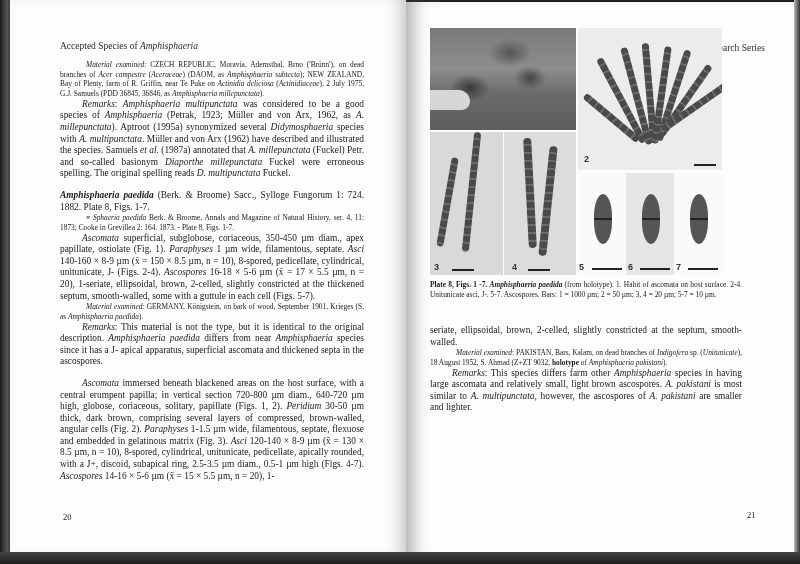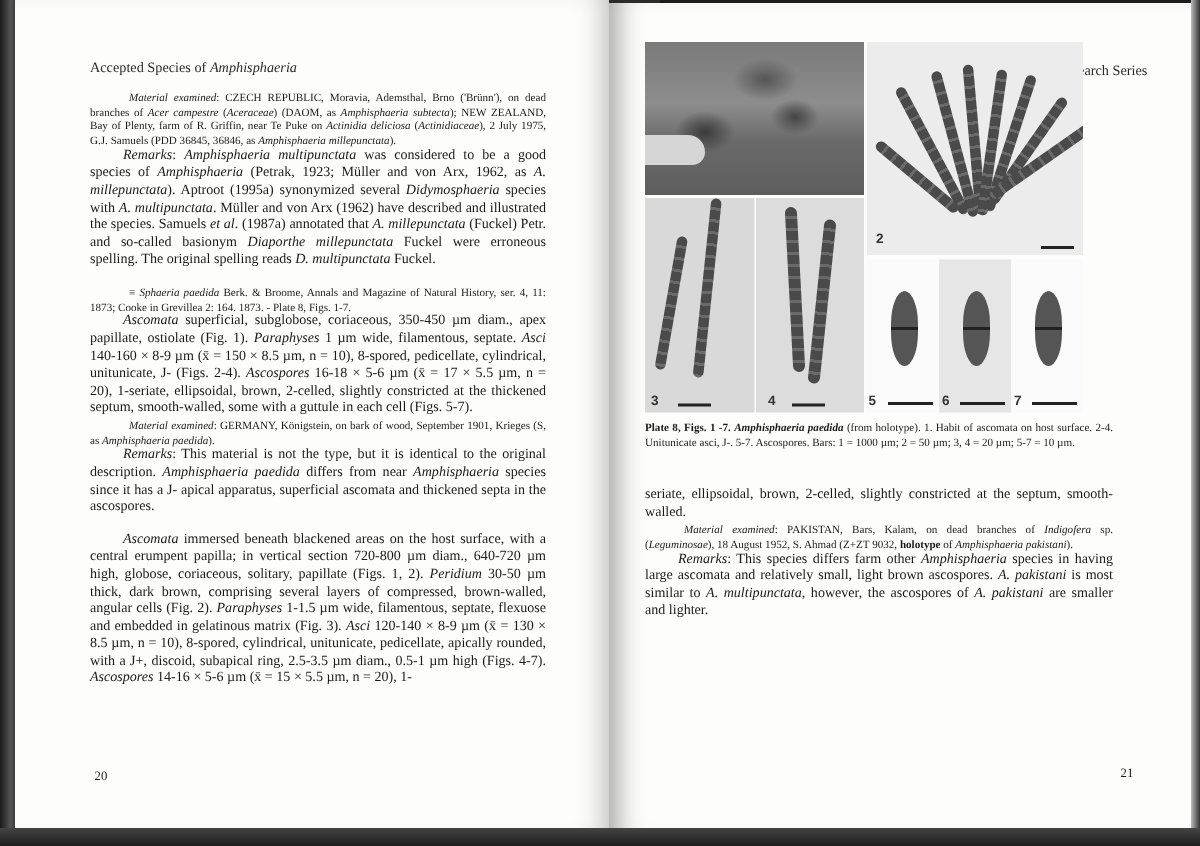--- a/index.html
+++ b/index.html
@@ -64,20 +64,21 @@
   <div class="page left">
     <div class="running-head"><span>Accepted Species of </span><i>Amphisphaeria</i></div>
 
     <div class="text">
       <p class="small indent-s"><i>Material examined</i><span>: CZECH REPUBLIC, Moravia, Ademsthal, Brno ('Brünn'), on dead branches of </span><i>Acer campestre</i><span> (</span><i>Aceraceae</i><span>) (DAOM, as </span><i>Amphisphaeria subtecta</i><span>); NEW ZEALAND, Bay of Plenty, farm of R. Griffin, near Te Puke on </span><i>Actinidia deliciosa</i><span> (</span><i>Actinidiaceae</i><span>), 2 July 1975, G.J. Samuels (PDD 36845, 36846, as </span><i>Amphisphaeria millepunctata</i><span>).</span></p>
 
       <p class="body indent"><i>Remarks</i><span>: </span><i>Amphisphaeria multipunctata</i><span> was considered to be a good species of </span><i>Amphisphaeria</i><span> (Petrak, 1923; Müller and von Arx, 1962, as </span><i>A. millepunctata</i><span>). Aptroot (1995a) synonymized several </span><i>Didymosphaeria</i><span> species with </span><i>A. multipunctata</i><span>. Müller and von Arx (1962) have described and illustrated the species.  Samuels </span><i>et al</i><span>. (1987a) annotated  that </span><i>A. millepunctata</i><span> (Fuckel) Petr. and so-called basionym </span><i>Diaporthe millepunctata</i><span> Fuckel were erroneous spelling. The original spelling reads </span><i>D. multipunctata</i><span> Fuckel.</span></p>
 
       <div class="gap"></div>
 
+      <p class="body"><b><i>Amphisphaeria paedida</i></b><span> (Berk. &amp; Broome) Sacc., Sylloge Fungorum 1: 724. 1882. Plate 8, Figs. 1-7.</span></p>
       <p class="small indent-s"><span>≡ </span><i>Sphaeria paedida</i><span> Berk. &amp; Broome, Annals and Magazine of Natural History, ser. 4, 11: 1873; Cooke in Grevillea 2: 164. 1873. - Plate 8, Figs. 1-7.</span></p>
       <p class="body indent"><i>Ascomata</i><span> superficial, subglobose, coriaceous, 350-450 µm diam., apex papillate, ostiolate (Fig. 1). </span><i>Paraphyses</i><span> 1 µm wide, filamentous, septate. </span><i>Asci</i><span> 140-160 × 8-9 µm (x̄ = 150 × 8.5 µm, n = 10), 8-spored, pedicellate, cylindrical, unitunicate, J- (Figs. 2-4). </span><i>Ascospores</i><span> 16-18 × 5-6 µm (x̄ = 17 × 5.5 µm, n = 20), 1-seriate, ellipsoidal, brown, 2-celled, slightly constricted at the thickened septum, smooth-walled, some with a guttule in each cell (Figs. 5-7).</span></p>
       <p class="small indent-s"><i>Material examined</i><span>: GERMANY, Königstein, on bark of wood, September 1901, Krieges (S, as </span><i>Amphisphaeria paedida</i><span>).</span></p>
       <p class="body indent"><i>Remarks</i><span>: This material is not the type, but it is identical to the original description. </span><i>Amphisphaeria paedida</i><span> differs from near </span><i>Amphisphaeria</i><span> species since it has a J- apical apparatus, superficial ascomata and thickened septa in the ascospores.</span></p>
 
       <div class="gap"></div>
 
       <p class="body indent"><i>Ascomata</i><span> immersed beneath blackened areas on the host surface, with a central  erumpent papilla; in vertical section 720-800 µm diam., 640-720 µm high, globose, coriaceous, solitary, papillate (Figs. 1, 2). </span><i>Peridium</i><span> 30-50 µm thick, dark brown, comprising several layers of compressed, brown-walled, angular cells (Fig. 2). </span><i>Paraphyses</i><span> 1-1.5 µm wide, filamentous, septate, flexuose and embedded in gelatinous matrix (Fig. 3). </span><i>Asci</i><span> 120-140 × 8-9 µm (x̄ = 130 × 8.5 µm, n = 10), 8-spored, cylindrical, unitunicate, pedicellate, apically rounded, with a J+, discoid, subapical ring, 2.5-3.5 µm diam., 0.5-1 µm high (Figs. 4-7). </span><i>Ascospores</i><span> 14-16 × 5-6 µm (x̄ = 15 × 5.5 µm, n = 20), 1-</span></p>
     </div>
 
@@ -127,21 +128,21 @@
         <div class="spore"></div>
         <div class="fig-label" style="left:2px;top:89px;">7</div>
         <div class="scale" style="left:14px;top:95px;width:30px;"></div>
       </div>
     </div>
 
     <div class="caption"><b>Plate 8, Figs. 1 -7. </b><b><i>Amphisphaeria paedida</i></b><span> (from holotype). 1. Habit of ascomata on host surface. 2-4. Unitunicate asci, J-. 5-7. Ascospores. Bars: 1 = 1000 µm; 2 = 50 µm; 3, 4 = 20 µm; 5-7 = 10 µm.</span></div>
 
     <div class="text">
       <p class="body">seriate, ellipsoidal, brown, 2-celled, slightly constricted at the septum, smooth-walled.</p>
-      <p class="small indent-s"><i>Material examined</i><span>: PAKISTAN, Bars, Kalam, on dead branches of </span><i>Indigofera</i><span> sp. (</span><i>Leguminosae</i><span>), 18 August 1952, S. Ahmad (Z+ZT 9032, </span><b>holotype</b><span> of </span><i>Amphisphaeria pakistani</i><span>).</span></p>
+      <p class="small indent-s"><i>Material examined</i><span>: PAKISTAN, Bars, Kalam, on dead branches of </span><i>Indigofera</i><span> sp. (</span><i>Unitunicate</i><span>), 18 August 1952, S. Ahmad (Z+ZT 9032, </span><b>holotype</b><span> of </span><i>Amphisphaeria pakistani</i><span>).</span></p>
       <p class="body indent"><i>Remarks</i><span>: This species differs farm other </span><i>Amphisphaeria</i><span> species in having large ascomata and relatively small, light brown ascospores. </span><i>A. pakistani</i><span> is most similar to </span><i>A. multipunctata</i><span>,  however,  the ascospores of </span><i>A. pakistani</i><span> are smaller and lighter.</span></p>
     </div>
 
     <div class="folio">21</div>
   </div>
 
   <div class="bottom-edge"></div>
 </div>
 
 </body></html>

